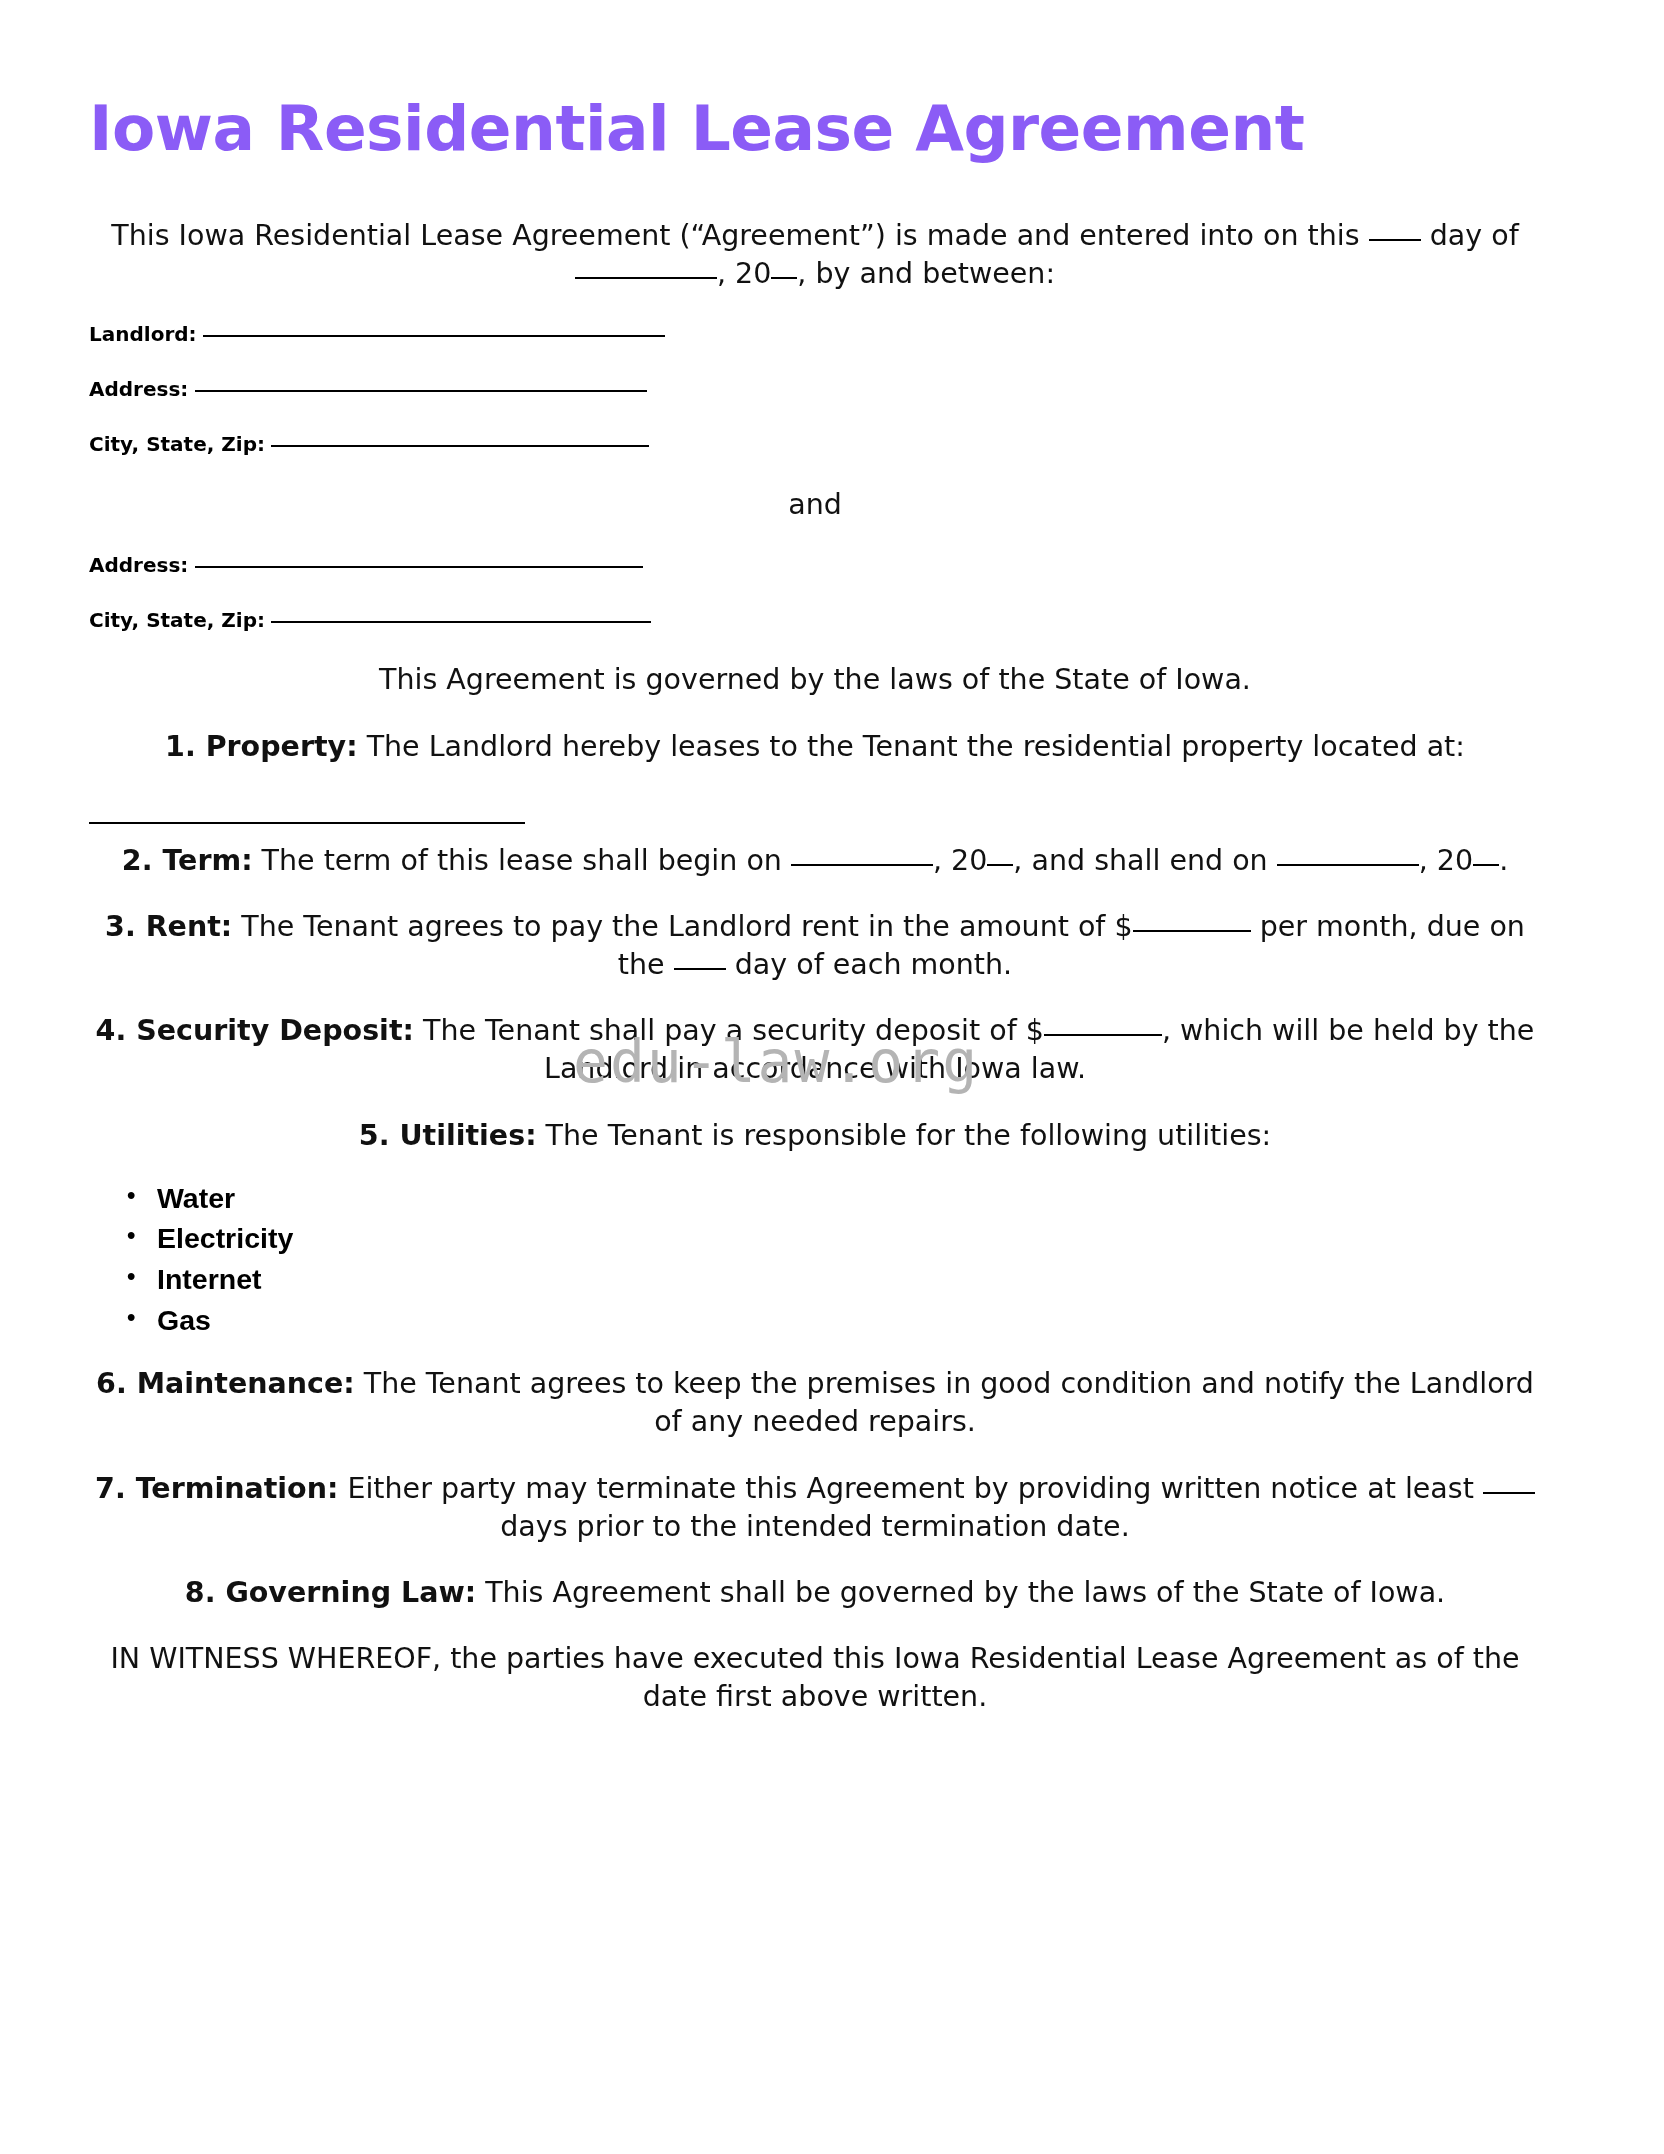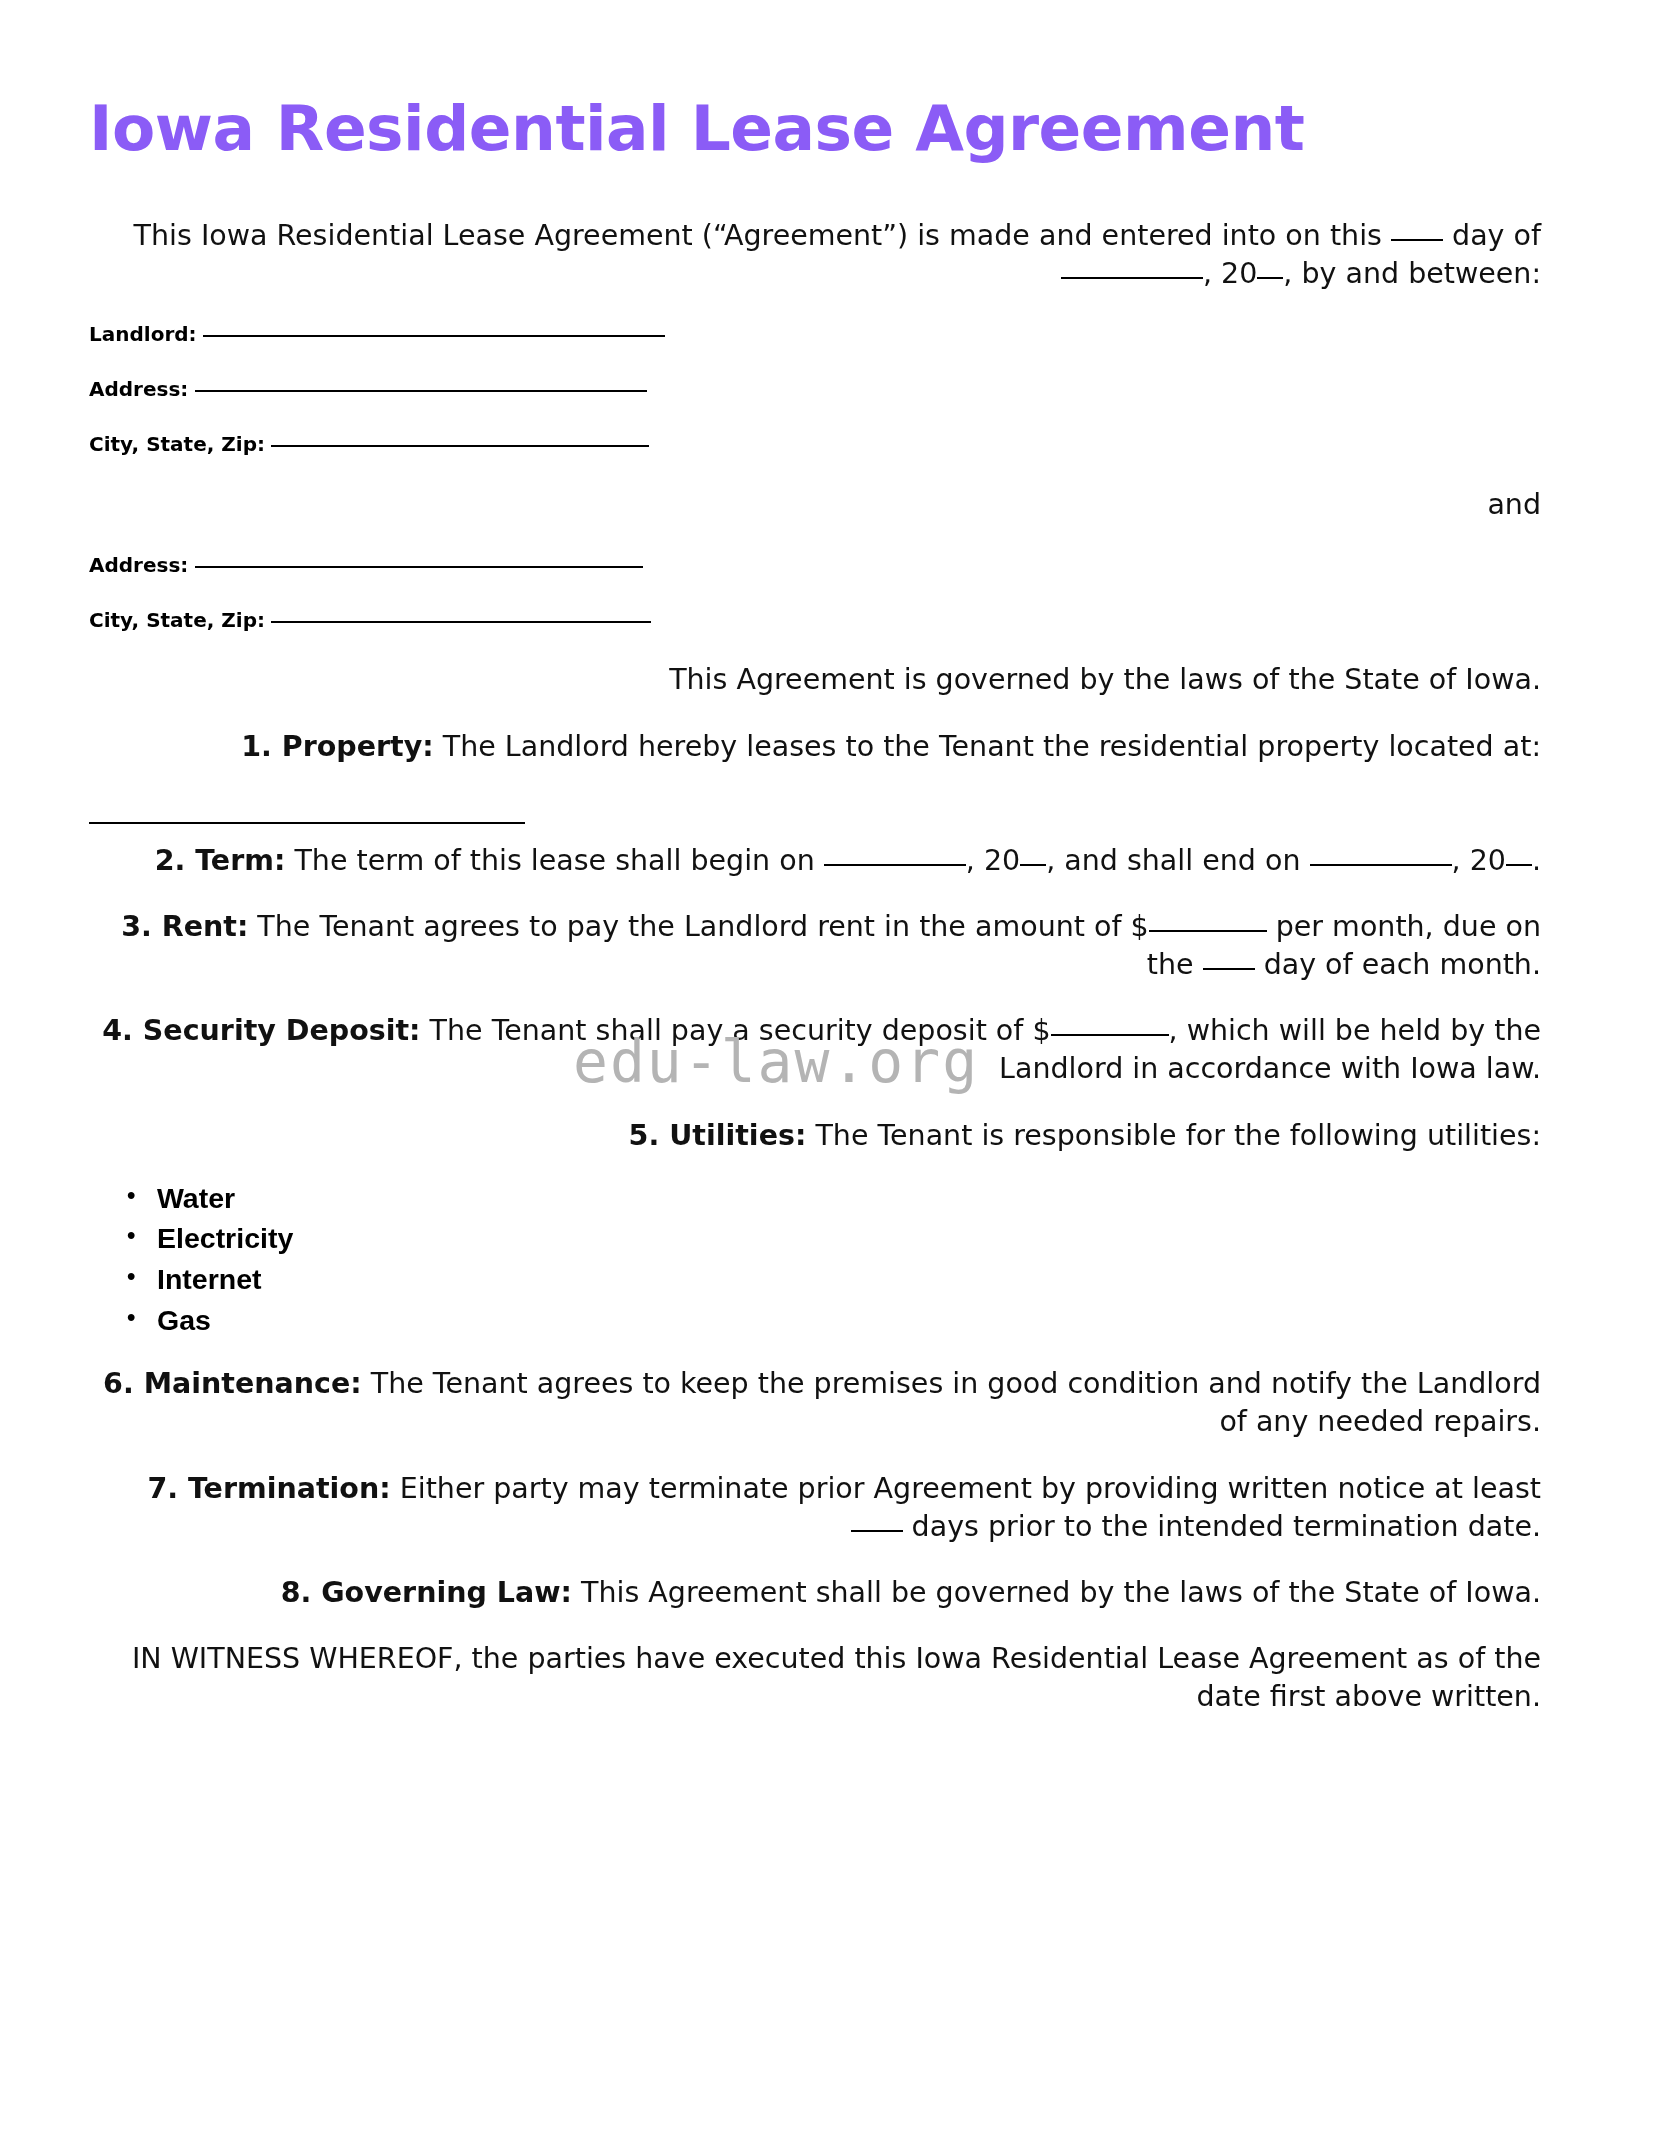--- a/index.html
+++ b/index.html
@@ -55,21 +55,21 @@
     white-space: nowrap;
   }
 
   
   .para {
     font-size: 28.5px;
     line-height: 1.34;
     margin: 0 0 28px 0;
     color: #111111;
     max-width: 1452px;
-    text-align: right;
+    text-align: center;
   }
   .para.tight { margin-bottom: 25px; }
 
   .lbl {
     font-weight: 700;
   }
 
   .blank {
     display: inline-block;
     border-bottom: 2.5px solid #000;
@@ -209,21 +209,21 @@
     <li>Gas</li>
   </ul>
 
   <p class="para">
     <span class="lbl">6. Maintenance:</span>
     <span>The Tenant agrees to keep the premises in good condition and notify the Landlord of any needed repairs.</span>
   </p>
 
   <p class="para">
     <span class="lbl">7. Termination:</span>
-    <span>Either party may terminate prior Agreement by providing written notice at least</span>
+    <span>Either party may terminate this Agreement by providing written notice at least</span>
     <span class="blank b-xxs"></span>
     <span>days prior to the intended termination date.</span>
   </p>
 
   <p class="para">
     <span class="lbl">8. Governing Law:</span>
     <span>This Agreement shall be governed by the laws of the State of Iowa.</span>
   </p>
 
   <p class="para">IN WITNESS WHEREOF, the parties have executed this Iowa Residential Lease Agreement as of the date first above written.</p>

